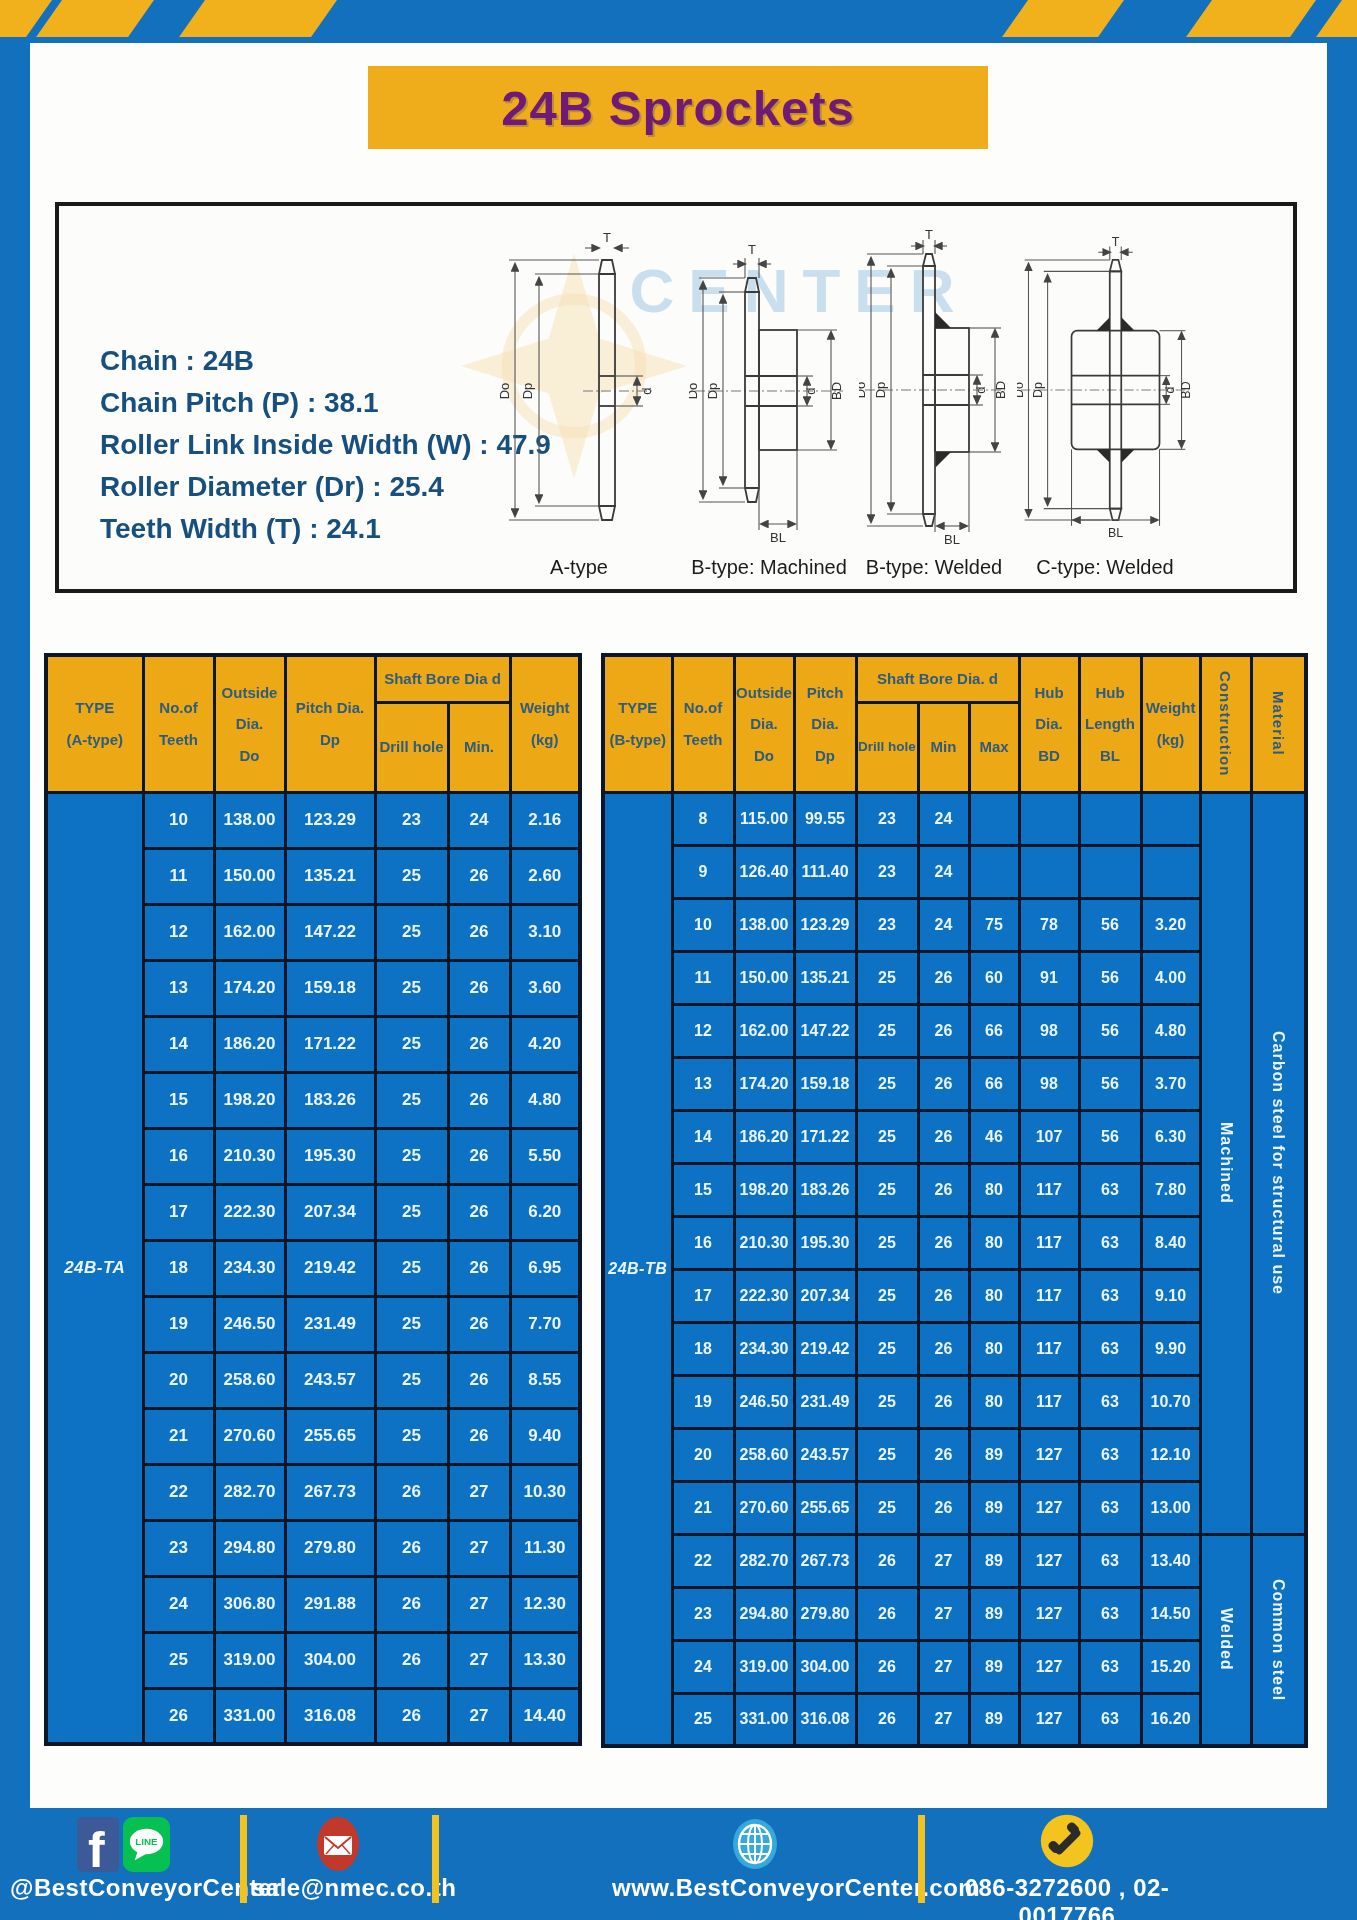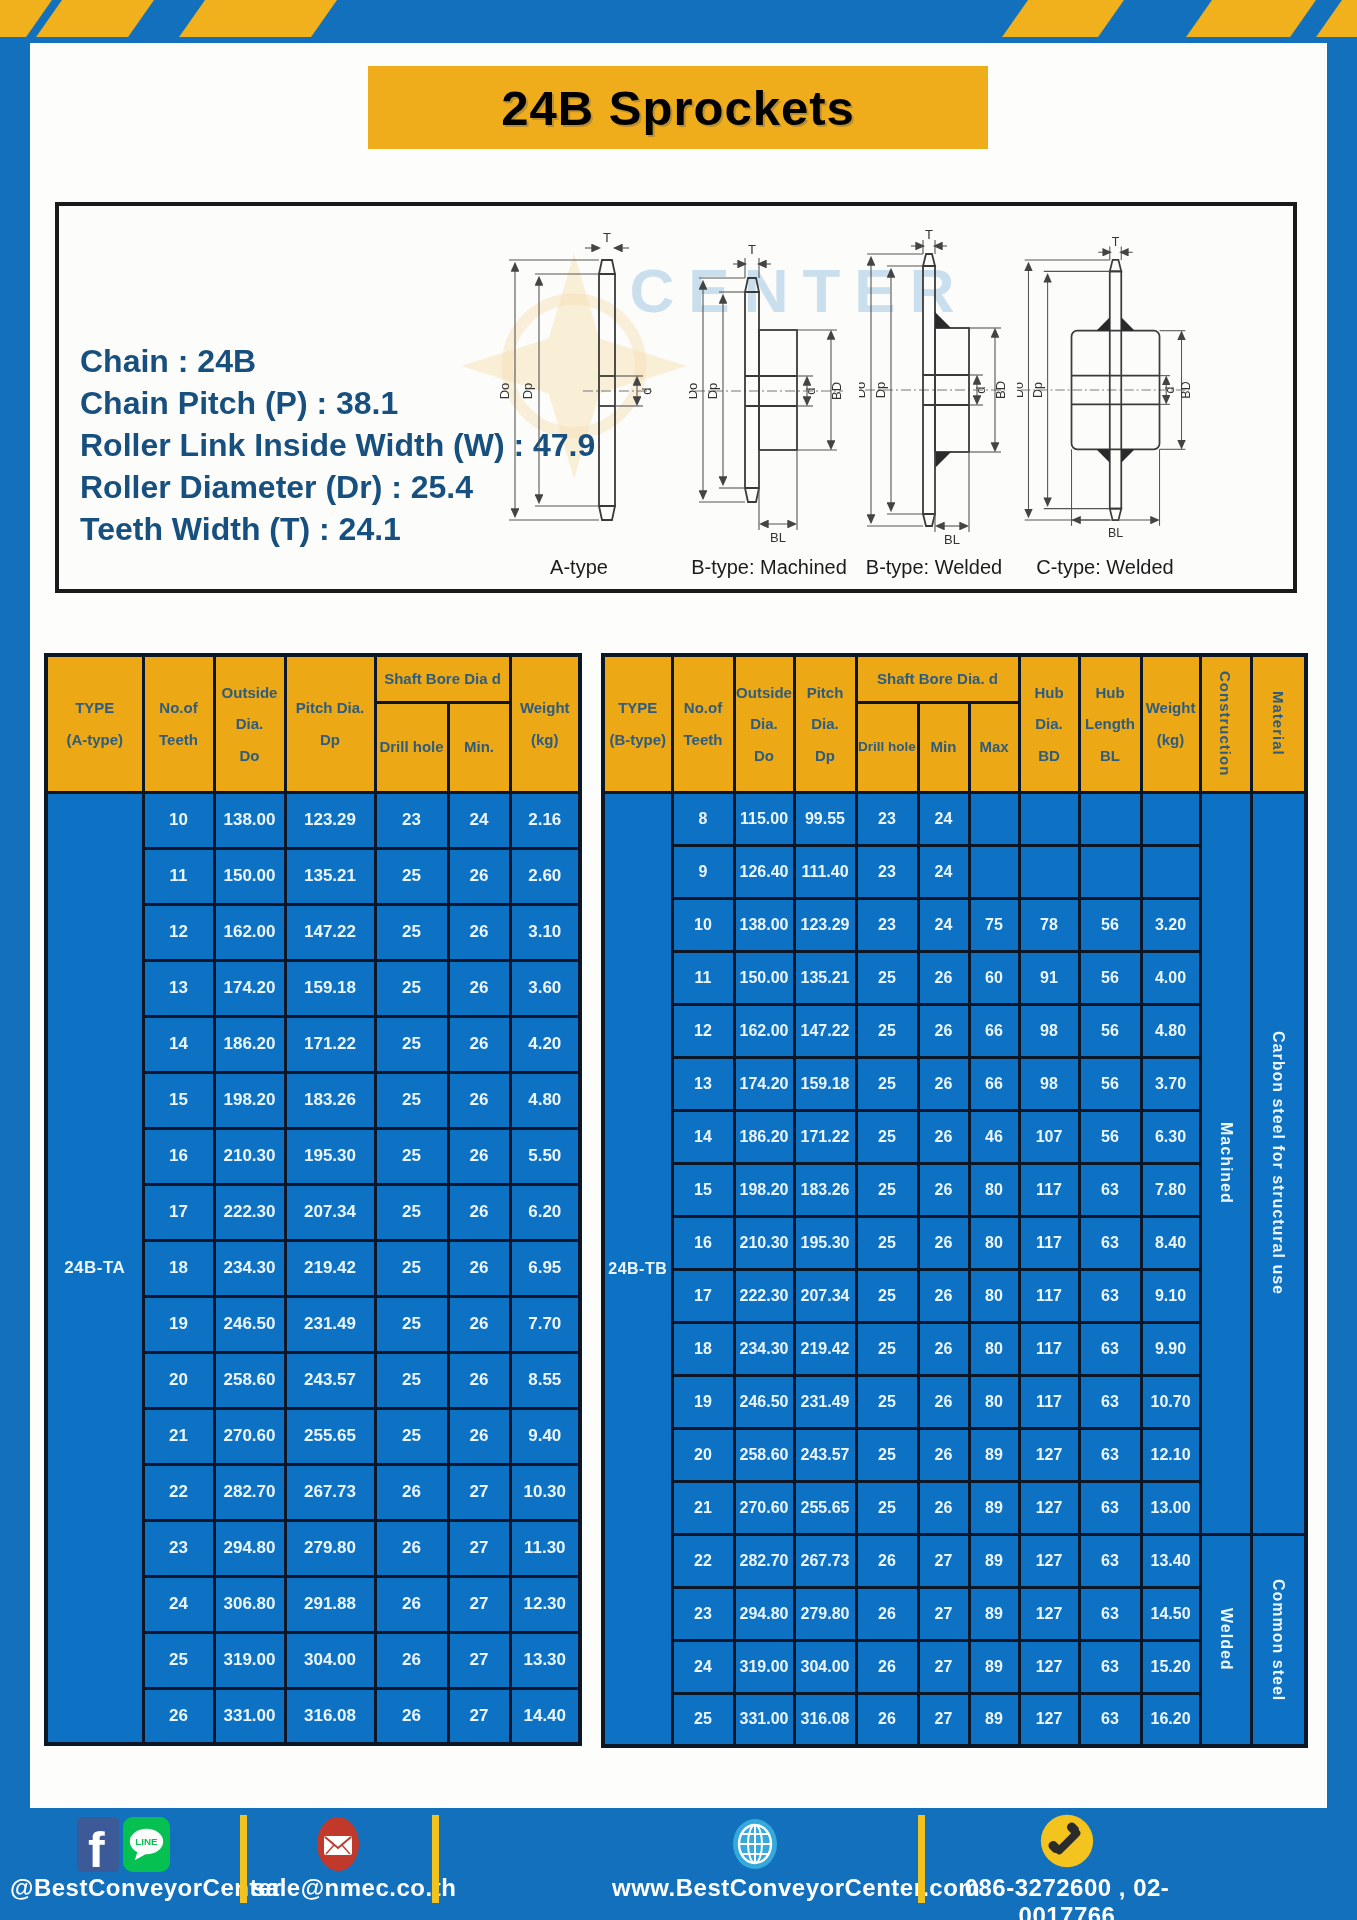--- a/index.html
+++ b/index.html
@@ -11,29 +11,29 @@
   .card { position:absolute; left:30px; top:43px; width:1297px; height:1765px;
           background:#FDFDFB; }
   .stripe { position:absolute; top:0; height:37px; background:#F0B11D;
             transform:skewX(-35deg); transform-origin:left top; }
   .s0{left:-18px;width:70px;} .s1{left:62px;width:92px;} .s2{left:205px;width:132px;}
   .s3{left:1028px;width:96px;} .s4{left:1212px;width:104px;} .s5{left:1342px;width:70px;}
 
   
   .title-box { position:absolute; left:368px; top:66px; width:620px; height:83px;
                background:#EFAD1C; display:flex; align-items:center; justify-content:center; }
-  .title-box h1 { font-size:49px; font-weight:bold; color:#000000; letter-spacing:1px;
+  .title-box h1 { font-size:49px; font-weight:bold; color:#701a75; letter-spacing:1px;
                   text-shadow:2px 2px 0 rgba(90,90,90,0.35); }
 
   
   .panel { position:absolute; left:55px; top:202px; width:1242px; height:391px;
            background:#FCFCFA; border:4px solid #1A1A1A; }
   .specs { position:absolute; left:21px; top:134px; width:450px; }
-  .spec-line { font-size:32px; font-weight:bold; color:#17507E; line-height:42px;
-               white-space:nowrap; }
+  .spec-line { font-size:28px; font-weight:bold; color:#17507E; line-height:42px;
+               white-space:nowrap;margin-left:20px; }
   .watermark-star { position:absolute; left:400px; top:45px; width:230px; height:230px;
                     opacity:0.45; }
   .watermark-text { position:absolute; left:420px; top:52px; width:640px; text-align:center;
                     font-size:62px; font-weight:bold; letter-spacing:14px; line-height:65px;
                     color:rgba(151,193,224,0.5); }
   .diagram { position:absolute; top:24px; height:352px; }
   .dg-a{left:440px;width:160px;} .dg-bm{left:630px;width:160px;}
   .dg-bw{left:800px;width:150px;} .dg-cw{left:958px;width:176px;}
   .diagram svg { position:absolute; left:0; top:0; width:100%; height:320px; }
   .dg-label { position:absolute; top:326px; width:100%; text-align:center;
@@ -52,21 +52,21 @@
   th, td { border:3px solid #0B1626; text-align:center; vertical-align:middle; padding:0; }
   thead th { background:#ECA815; color:#2E5C7E; font-weight:bold; font-size:15px;
              white-space:pre-line; line-height:2.1; }
   thead tr.h1 { height:47px; } thead tr.h2 { height:90px; }
   thead th.one { line-height:1.2; }
   thead th.small { font-size:13.5px; }
   thead th.vert { writing-mode:vertical-rl; letter-spacing:1px; font-size:15px; line-height:1; }
   tbody td { background:#0E72C4; color:#EAF5FE; font-weight:bold; }
   .ta tbody td { font-size:17px; } .tb tbody td { font-size:16px; }
   .ta tbody tr { height:56px; } .tb tbody tr { height:53px; }
-  td.type-cell { font-size:17px; letter-spacing:0.5px; }
+  td.type-cell { font-size:17px; letter-spacing:0.5px;font-style:italic; }
   td.vert-cell { writing-mode:vertical-rl; font-size:15px; letter-spacing:1px; }
 
   
   .footer { position:absolute; left:0; top:1808px; width:1357px; height:112px;
             background:#1370BD; }
   .f-item { position:absolute; }
   .f-text { position:absolute; top:66px; font-size:24px; font-weight:bold; color:#FFFFFF;
             text-align:center; letter-spacing:0.5px; }
   .divider { position:absolute; top:7px; width:7px; height:88px; background:#F2C21E; }
   .fb-tile { position:absolute; width:42px; height:55px; background:#3D5A98; border-radius:5px;

